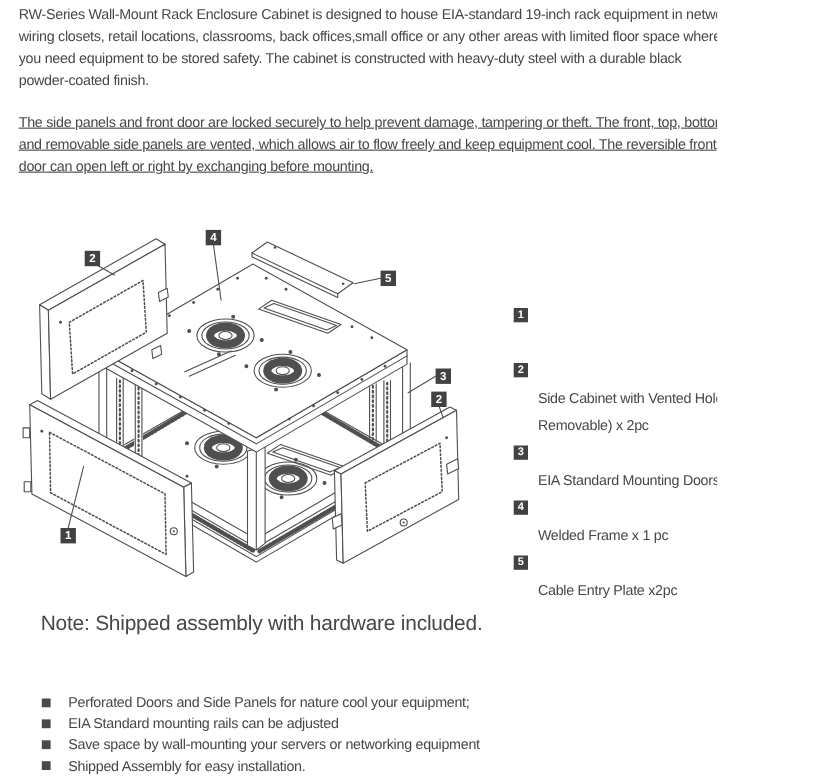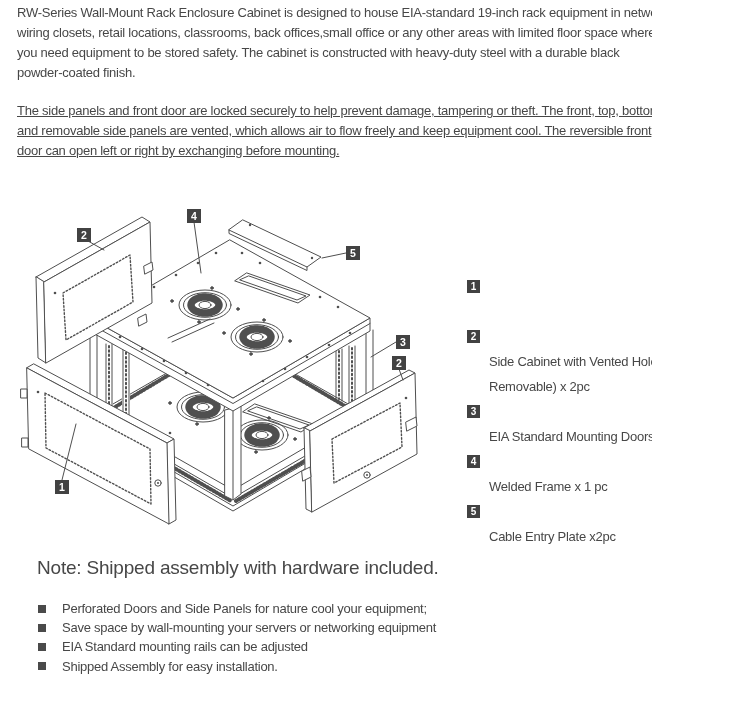--- a/index.html
+++ b/index.html
@@ -12,21 +12,21 @@
   .diagram{position:absolute;left:20px;top:195px;width:440px;height:350px;}
   .diagram svg{position:absolute;left:0;top:0;}
   .callout{position:absolute;width:14px;height:14px;background:#424242;color:#ffffff;
            font-size:10.5px;font-weight:bold;line-height:14px;text-align:center;}
   .parts{position:absolute;left:467px;top:274px;width:280px;}
   .part{position:relative;padding-left:22px;font-size:13px;line-height:25px;
         letter-spacing:-0.25px;white-space:pre-line;}
   .pnum{position:absolute;left:0;top:6px;width:13px;height:13px;background:#424242;color:#fff;
         font-size:10px;font-weight:bold;line-height:13px;text-align:center;letter-spacing:0;}
   .note{position:absolute;left:37px;top:558px;font-size:19px;line-height:20px;letter-spacing:-0.2px;}
-  .features{position:absolute;left:38px;top:599px;width:480px;}
+  .features{position:absolute;left:38px;top:629px;width:480px;}
   .feat{position:relative;padding-left:24px;font-size:13px;line-height:19.2px;
         letter-spacing:-0.25px;white-space:nowrap;}
   .sq{position:absolute;left:0;top:5.6px;width:8px;height:8px;background:#4a4a4a;}
 </style>
 </head>
 <body>
 
 <div class="page">
 
   <p class="para para1">RW-Series Wall-Mount Rack Enclosure Cabinet is designed to house EIA-standard 19-inch rack equipment in network
@@ -232,23 +232,23 @@
     </div>
   </div>
 
   <div class="note">Note: Shipped assembly with hardware included.</div>
 
   <div class="features">
     <div class="feat">
       <span class="sq"></span><span>Perforated Doors and Side Panels for nature cool your equipment;</span>
     </div>
     <div class="feat">
+      <span class="sq"></span><span>EIA Standard mounting rails can be adjusted</span>
+    </div>
+    <div class="feat">
       <span class="sq"></span><span>Save space by wall-mounting your servers or networking equipment</span>
     </div>
     <div class="feat">
-      <span class="sq"></span><span>EIA Standard mounting rails can be adjusted</span>
-    </div>
-    <div class="feat">
       <span class="sq"></span><span>Shipped Assembly for easy installation.</span>
     </div>
   </div>
 
 </div>
 
 </body></html>

